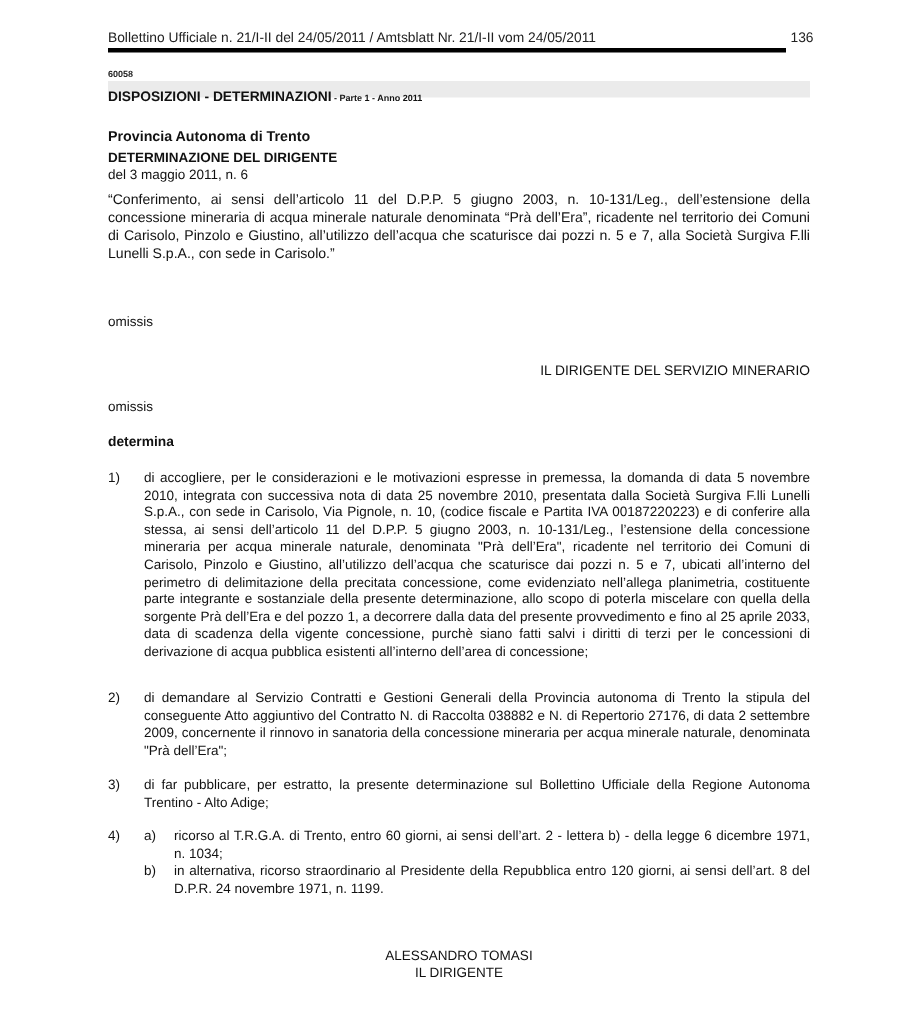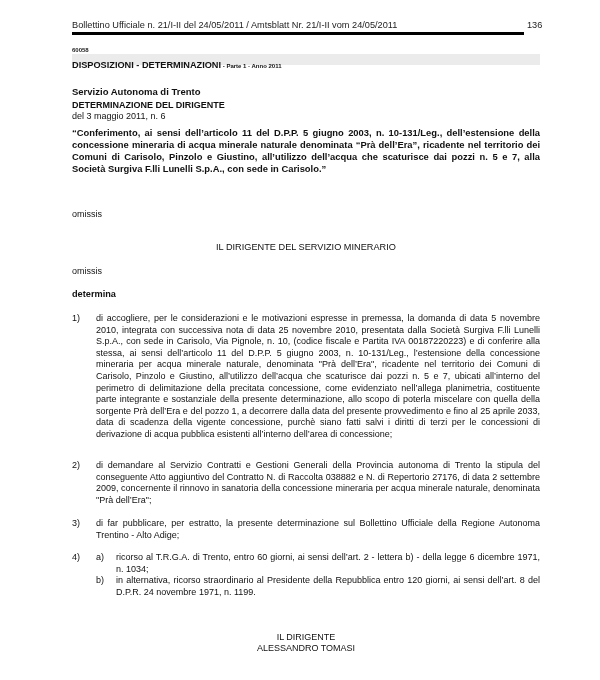--- a/index.html
+++ b/index.html
@@ -26,24 +26,24 @@
       background: #ebebeb; white-space: nowrap;
     }
     .section-main { font-size: 9.2px; font-weight: bold; line-height: 11px; color: #111; }
     .section-sub { font-size: 6px; font-weight: bold; color: #111; }
 
     .issuer { position: absolute; top: 86px; left: 0; font-size: 9.5px; font-weight: bold; line-height: 11px; }
     .act-type { position: absolute; top: 100px; left: 0; font-size: 9px; font-weight: bold; line-height: 11px; }
     .act-date { position: absolute; top: 111px; left: 0; font-size: 9px; line-height: 11px; }
     .subject {
       position: absolute; top: 127px; left: 0; width: 468px;
-      font-size: 9.4px; font-weight: bold; line-height: 12px; text-align: justify;
+      font-size: 9.4px; font-weight: normal; line-height: 12px; text-align: justify;
     }
     .omissis1 { position: absolute; top: 209px; left: 0; font-size: 9px; line-height: 11px; }
-    .dirigente-title { position: absolute; top: 242px; left: 0; width: 468px; text-align: center; font-size: 9.2px; line-height: 11px; }
+    .dirigente-title { position: absolute; top: 242px; left: 0; width: 468px; text-align: right; font-size: 9.2px; line-height: 11px; }
     .omissis2 { position: absolute; top: 266px; left: 0; font-size: 9px; line-height: 11px; }
     .determina { position: absolute; top: 289px; left: 0; width: 468px; text-align: left; font-size: 9.2px; font-weight: bold; line-height: 11px; }
 
     .list { position: absolute; left: 0; width: 468px; font-size: 9px; line-height: 11.6px; }
     .list-item { position: absolute; left: 0; width: 468px; }
     .item-num { position: absolute; left: 0; top: 0; }
     .item-text { position: absolute; left: 24px; top: 0; width: 444px; text-align: justify; }
     .sub-item { position: relative; padding-left: 20px; text-align: justify; }
     .sub-letter { position: absolute; left: 0; top: 0; }
 
@@ -55,21 +55,21 @@
 <div class="page">
 
   <div class="running-head">Bollettino Ufficiale n. 21/I-II del 24/05/2011  /  Amtsblatt Nr. 21/I-II vom 24/05/2011</div>
   <div class="page-num">136</div>
 
   <div class="doc-code">60058</div>
   <div class="section-band">
     <span class="section-main">DISPOSIZIONI - DETERMINAZIONI</span><span class="section-sub"> - Parte 1 - Anno 2011</span>
   </div>
 
-  <div class="issuer">Servizio Autonoma di Trento</div>
+  <div class="issuer">Provincia Autonoma di Trento</div>
   <div class="act-type">DETERMINAZIONE DEL DIRIGENTE</div>
   <div class="act-date">del 3 maggio 2011, n. 6</div>
   <div class="subject">“Conferimento, ai sensi dell’articolo 11 del D.P.P. 5 giugno 2003, n. 10-131/Leg., dell’estensione della concessione mineraria di acqua minerale naturale denominata “Prà dell’Era”, ricadente nel territorio dei Comuni di Carisolo, Pinzolo e Giustino, all’utilizzo dell’acqua che scaturisce dai pozzi n. 5 e 7, alla Società Surgiva F.lli Lunelli S.p.A., con sede in Carisolo.”</div>
 
   <div class="omissis1">omissis</div>
   <div class="dirigente-title">IL DIRIGENTE DEL SERVIZIO MINERARIO</div>
   <div class="omissis2">omissis</div>
   <div class="determina">determina</div>
 
   <div class="list">
@@ -94,16 +94,16 @@
         </div>
         <div class="sub-item">
           <span class="sub-letter">b)</span>
           <span>in alternativa, ricorso straordinario al Presidente della Repubblica entro 120 giorni, ai sensi dell’art. 8 del D.P.R. 24 novembre 1971, n. 1199.</span>
         </div>
       </div>
     </div>
   </div>
 
   <div class="signature">
+    <div>ALESSANDRO TOMASI</div>
     <div>IL DIRIGENTE</div>
-    <div>ALESSANDRO TOMASI</div>
   </div>
 </div>
 
 </body></html>

